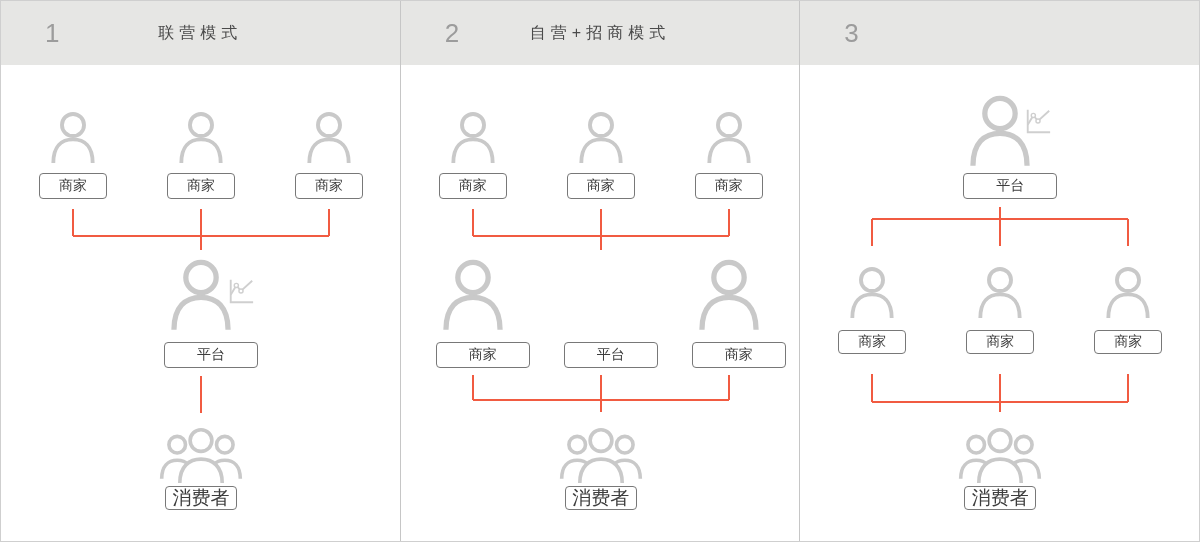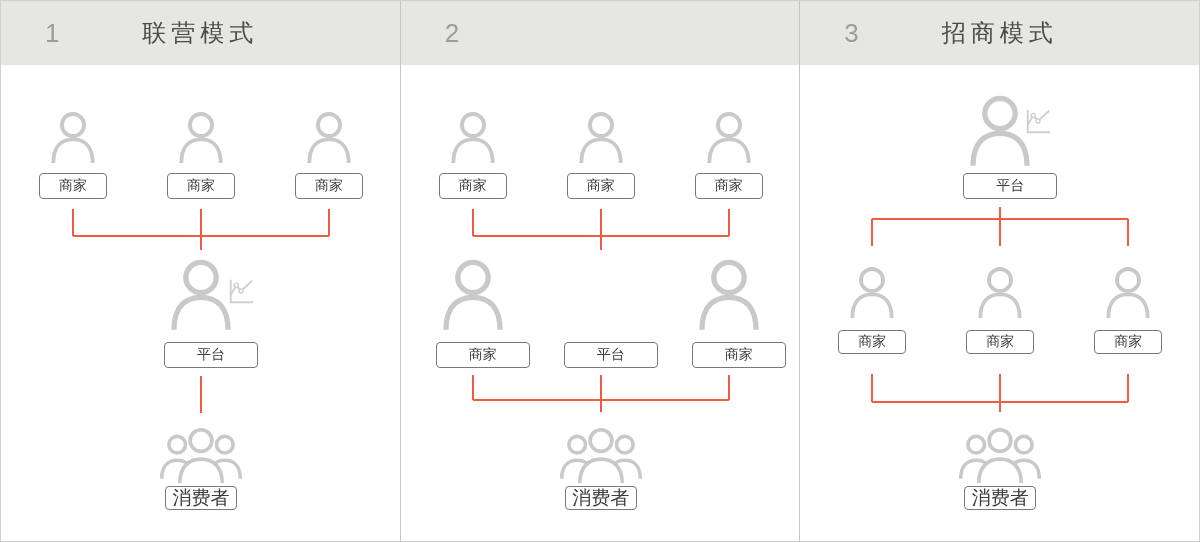--- a/index.html
+++ b/index.html
@@ -9,21 +9,21 @@
     font-family:"Liberation Sans","DejaVu Sans",sans-serif;
     position:relative;overflow:hidden;
   }
   .panel{flex:1 1 0;position:relative;background:#fff;}
   .panel.with-divider{border-right:1px solid #c6c6c6;}
   .panel-header{
     height:64px;background:#e6e6e4;display:flex;align-items:center;justify-content:center;
     position:relative;
   }
   .panel-number{position:absolute;left:44px;font-size:26px;color:#9c9c9c;}
-  .panel-title{margin:0;font-size:24px;font-weight:500;color:#4a4a4a;letter-spacing:5px;}
+  .panel-title{margin:0;font-size:16px;font-weight:500;color:#4a4a4a;letter-spacing:5px;}
   .pos{position:absolute;}
   .person-sm{width:48px;height:54px;}
   .person-lg{width:66px;height:74px;}
   .chart-ic{width:28px;height:28px;}
   .group-ic{width:104px;height:60px;}
   .tag{
     position:absolute;box-sizing:border-box;height:26px;width:68px;
     border:1.4px solid #787878;border-radius:4px;background:#fff;
     display:flex;align-items:center;justify-content:center;
     font-size:14px;color:#3d3d3d;
@@ -101,20 +101,21 @@
 
     <svg class="pos group-ic" style="left:148px;top:423px" viewBox="0 0 200 116">
         <use href="#group"></use>
       </svg>
     <div class="tag tag-consumer" style="left:164px;top:485px">消费者</div>
   </section>
 
   <section class="panel with-divider">
     <header class="panel-header">
       <span class="panel-number">2</span>
+      <h2 class="panel-title">自营+招商模式</h2>
     </header>
 
     <svg class="pos person-sm" style="left:48px;top:109px" viewBox="0 0 100 112">
         <use href="#person"></use>
       </svg>
     <svg class="pos person-sm" style="left:176px;top:109px" viewBox="0 0 100 112">
         <use href="#person"></use>
       </svg>
     <svg class="pos person-sm" style="left:304px;top:109px" viewBox="0 0 100 112">
         <use href="#person"></use>
@@ -145,21 +146,20 @@
 
     <svg class="pos group-ic" style="left:148px;top:423px" viewBox="0 0 200 116">
         <use href="#group"></use>
       </svg>
     <div class="tag tag-consumer" style="left:164px;top:485px">消费者</div>
   </section>
 
   <section class="panel">
     <header class="panel-header">
       <span class="panel-number">3</span>
-      <h2 class="panel-title">招商模式</h2>
     </header>
 
     <svg class="pos person-lg" style="left:167px;top:92px" viewBox="0 0 100 112">
         <use href="#person"></use>
       </svg>
     <svg class="pos chart-ic" style="left:224px;top:106px" viewBox="0 0 30 30">
         <use href="#chart"></use>
       </svg>
 
     <div class="tag tag-wide" style="left:163px;top:172px">平台</div>

